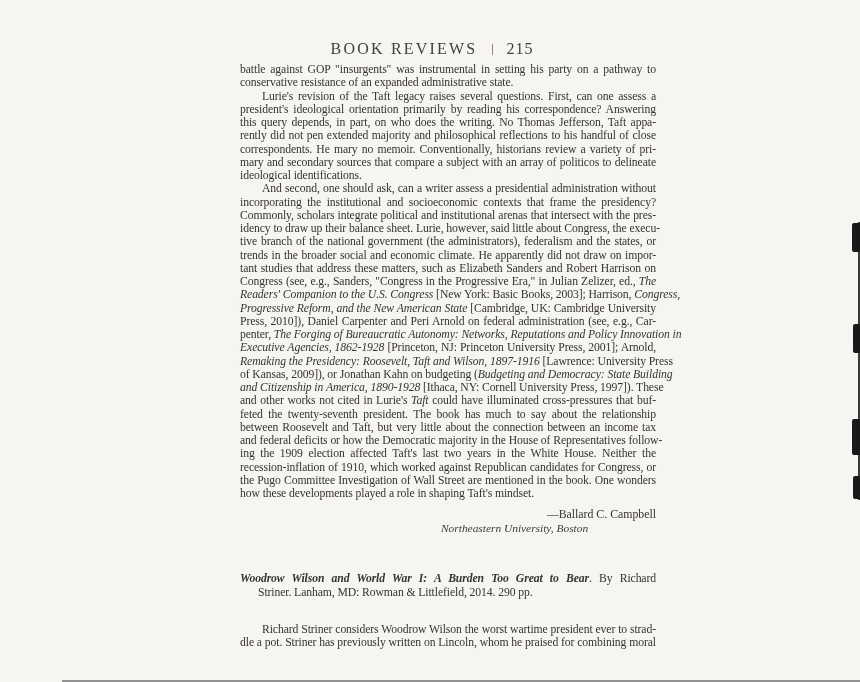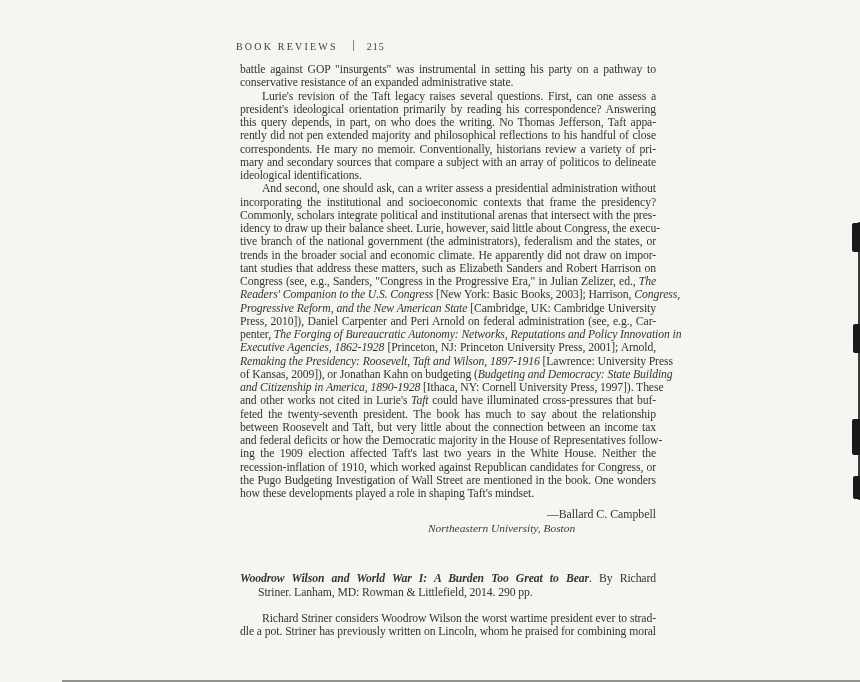--- a/index.html
+++ b/index.html
@@ -6,23 +6,23 @@
   body {
     width: 860px; height: 682px;
     background: #f6f5f2;
     position: relative;
     overflow: hidden;
     font-family: "Liberation Serif", "DejaVu Serif", serif;
     color: #36342f;
   }
   .running-head {
     position: absolute;
-    top: 40px; left: 236px; width: 416px;
-    text-align: left;
-    font-size: 10px;
+    top: 40px; left: 224px; width: 416px;
+    text-align: center;
+    font-size: 16px;
     color: #413f3a;
   }
   .running-head .head-title { letter-spacing: 2.2px; }
   .running-head .head-sep {
     display: inline-block;
     border-left: 1px solid #8a8880;
     height: 11px;
     margin: 0 13px 0 15px;
     vertical-align: -1px;
   }
@@ -45,30 +45,30 @@
   .para.indent .line:first-child { text-indent: 22px; }
 
   .signature { margin-top: 7px; margin-left: 180px; }
   .signature .sig-author {
     font-size: 11.8px; line-height: 14px;
     text-align: right;
   }
   .signature .sig-affiliation {
     font-size: 11.4px; line-height: 14px;
     font-style: italic;
-    margin-left: 8px;
+    margin-left: 21px;
     text-align: left;
     color: #3c3a35;
   }
 
   .heading-block { margin-top: 37px; }
   .heading-block .line i { font-weight: 700; }
   .heading-block .line + .line { padding-left: 18px; }
 
-  .body2 { margin-top: 13px; }
+  .body2 { margin-top: 24px; }
 
   
   .artifact { position: absolute; background: #191919; }
   .edge-line-right { left: 858px; top: 222px; width: 2px; height: 278px; opacity: 0.85; }
   .blob-1 { left: 852px; top: 223px; width: 8px; height: 29px; border-radius: 2px 0 0 2px; }
   .blob-2 { left: 853px; top: 324px; width: 7px; height: 29px; border-radius: 2px 0 0 2px; }
   .blob-3 { left: 852px; top: 419px; width: 8px; height: 36px; border-radius: 2px 0 0 2px; }
   .blob-4 { left: 853px; top: 476px; width: 7px; height: 23px; border-radius: 2px 0 0 2px; }
   .edge-line-bottom { left: 62px; bottom: 0; width: 798px; height: 2px; opacity: 0.45; }
 </style>
@@ -110,21 +110,21 @@
         <div class="line"><i>Executive Agencies, 1862-1928</i> [Princeton, NJ: Princeton University Press, 2001]; Arnold,</div>
         <div class="line"><i>Remaking the Presidency: Roosevelt, Taft and Wilson, 1897-1916</i> [Lawrence: University Press</div>
         <div class="line">of Kansas, 2009]), or Jonathan Kahn on budgeting (<i>Budgeting and Democracy: State Building</i></div>
         <div class="line"><i>and Citizenship in America, 1890-1928</i> [Ithaca, NY: Cornell University Press, 1997]). These</div>
         <div class="line">and other works not cited in Lurie's <i>Taft</i> could have illuminated cross-pressures that buf-</div>
         <div class="line">feted the twenty-seventh president. The book has much to say about the relationship</div>
         <div class="line">between Roosevelt and Taft, but very little about the connection between an income tax</div>
         <div class="line">and federal deficits or how the Democratic majority in the House of Representatives follow-</div>
         <div class="line">ing the 1909 election affected Taft's last two years in the White House. Neither the</div>
         <div class="line">recession-inflation of 1910, which worked against Republican candidates for Congress, or</div>
-        <div class="line">the Pugo Budgeting Investigation of Wall Street are mentioned in the book. One wonders</div>
+        <div class="line">the Pugo Committee Investigation of Wall Street are mentioned in the book. One wonders</div>
         <div class="line end">how these developments played a role in shaping Taft's mindset.</div>
       </div>
     </div>
 
   <div class="signature">
     <div class="sig-author">—Ballard C. Campbell</div>
     <div class="sig-affiliation">Northeastern University, Boston</div>
   </div>
 
   <div class="heading-block">

